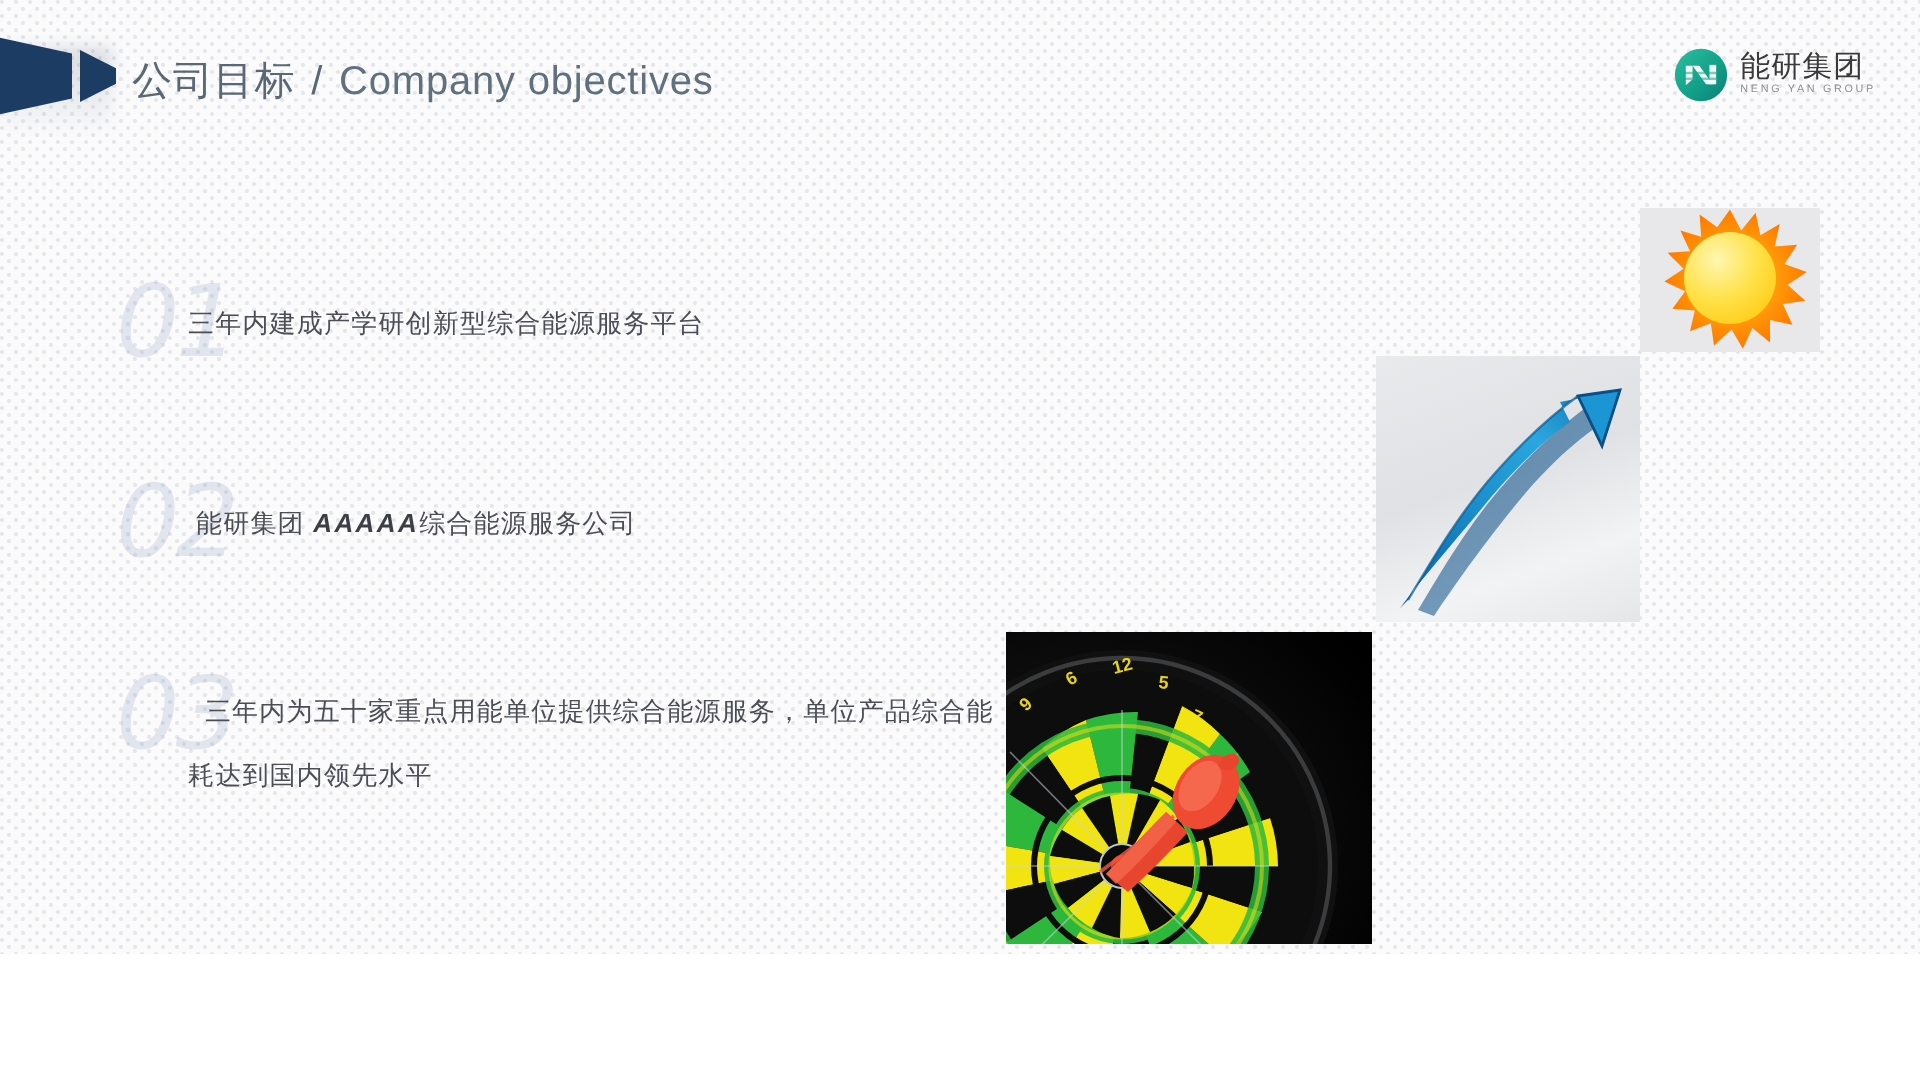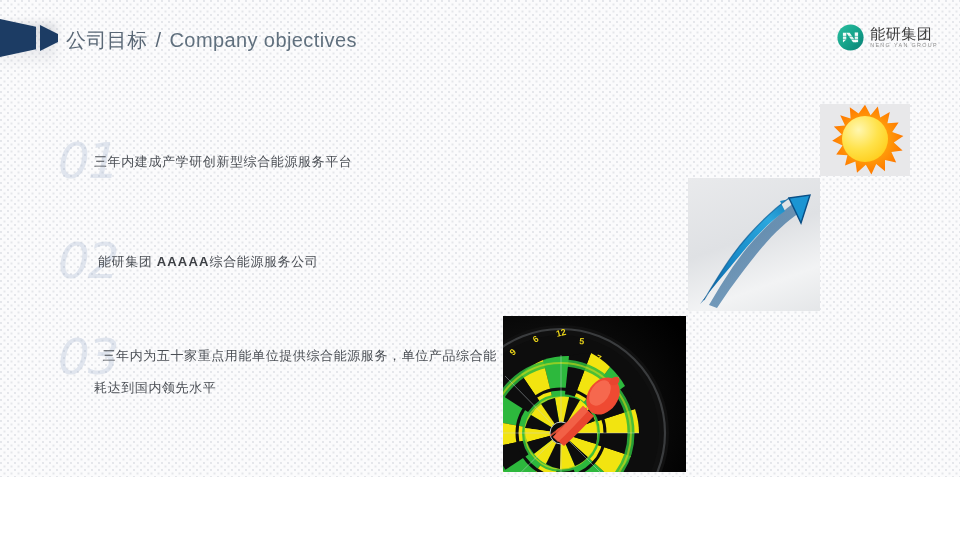--- a/index.html
+++ b/index.html
@@ -124,21 +124,21 @@
     user-select: none;
   }
   .obj-text {
     position: relative;
     font-size: 13px;
     color: #4b4f55;
     line-height: 32px;
     letter-spacing: 0.6px;
     white-space: pre-wrap;
   }
-  .obj-text b { font-weight: bold; color: #3c3f44; letter-spacing: 1.2px; }
+  .obj-text b { font-weight: bold; color: #3c3f44; letter-spacing: 1.2px; font-style: italic; }
 
   #obj1 { top: 136px; }
   #obj1 .obj-text { left: 36px; top: 10px; width: 470px; }
   #obj2 { top: 236px; }
   #obj2 .obj-text { left: 40px; top: 10px; width: 470px; }
   #obj3 { top: 332px; }
   #obj3 .obj-text { left: 36px; top: 8px; width: 410px; }
 
   
   .pic { position: absolute; overflow: hidden; }

